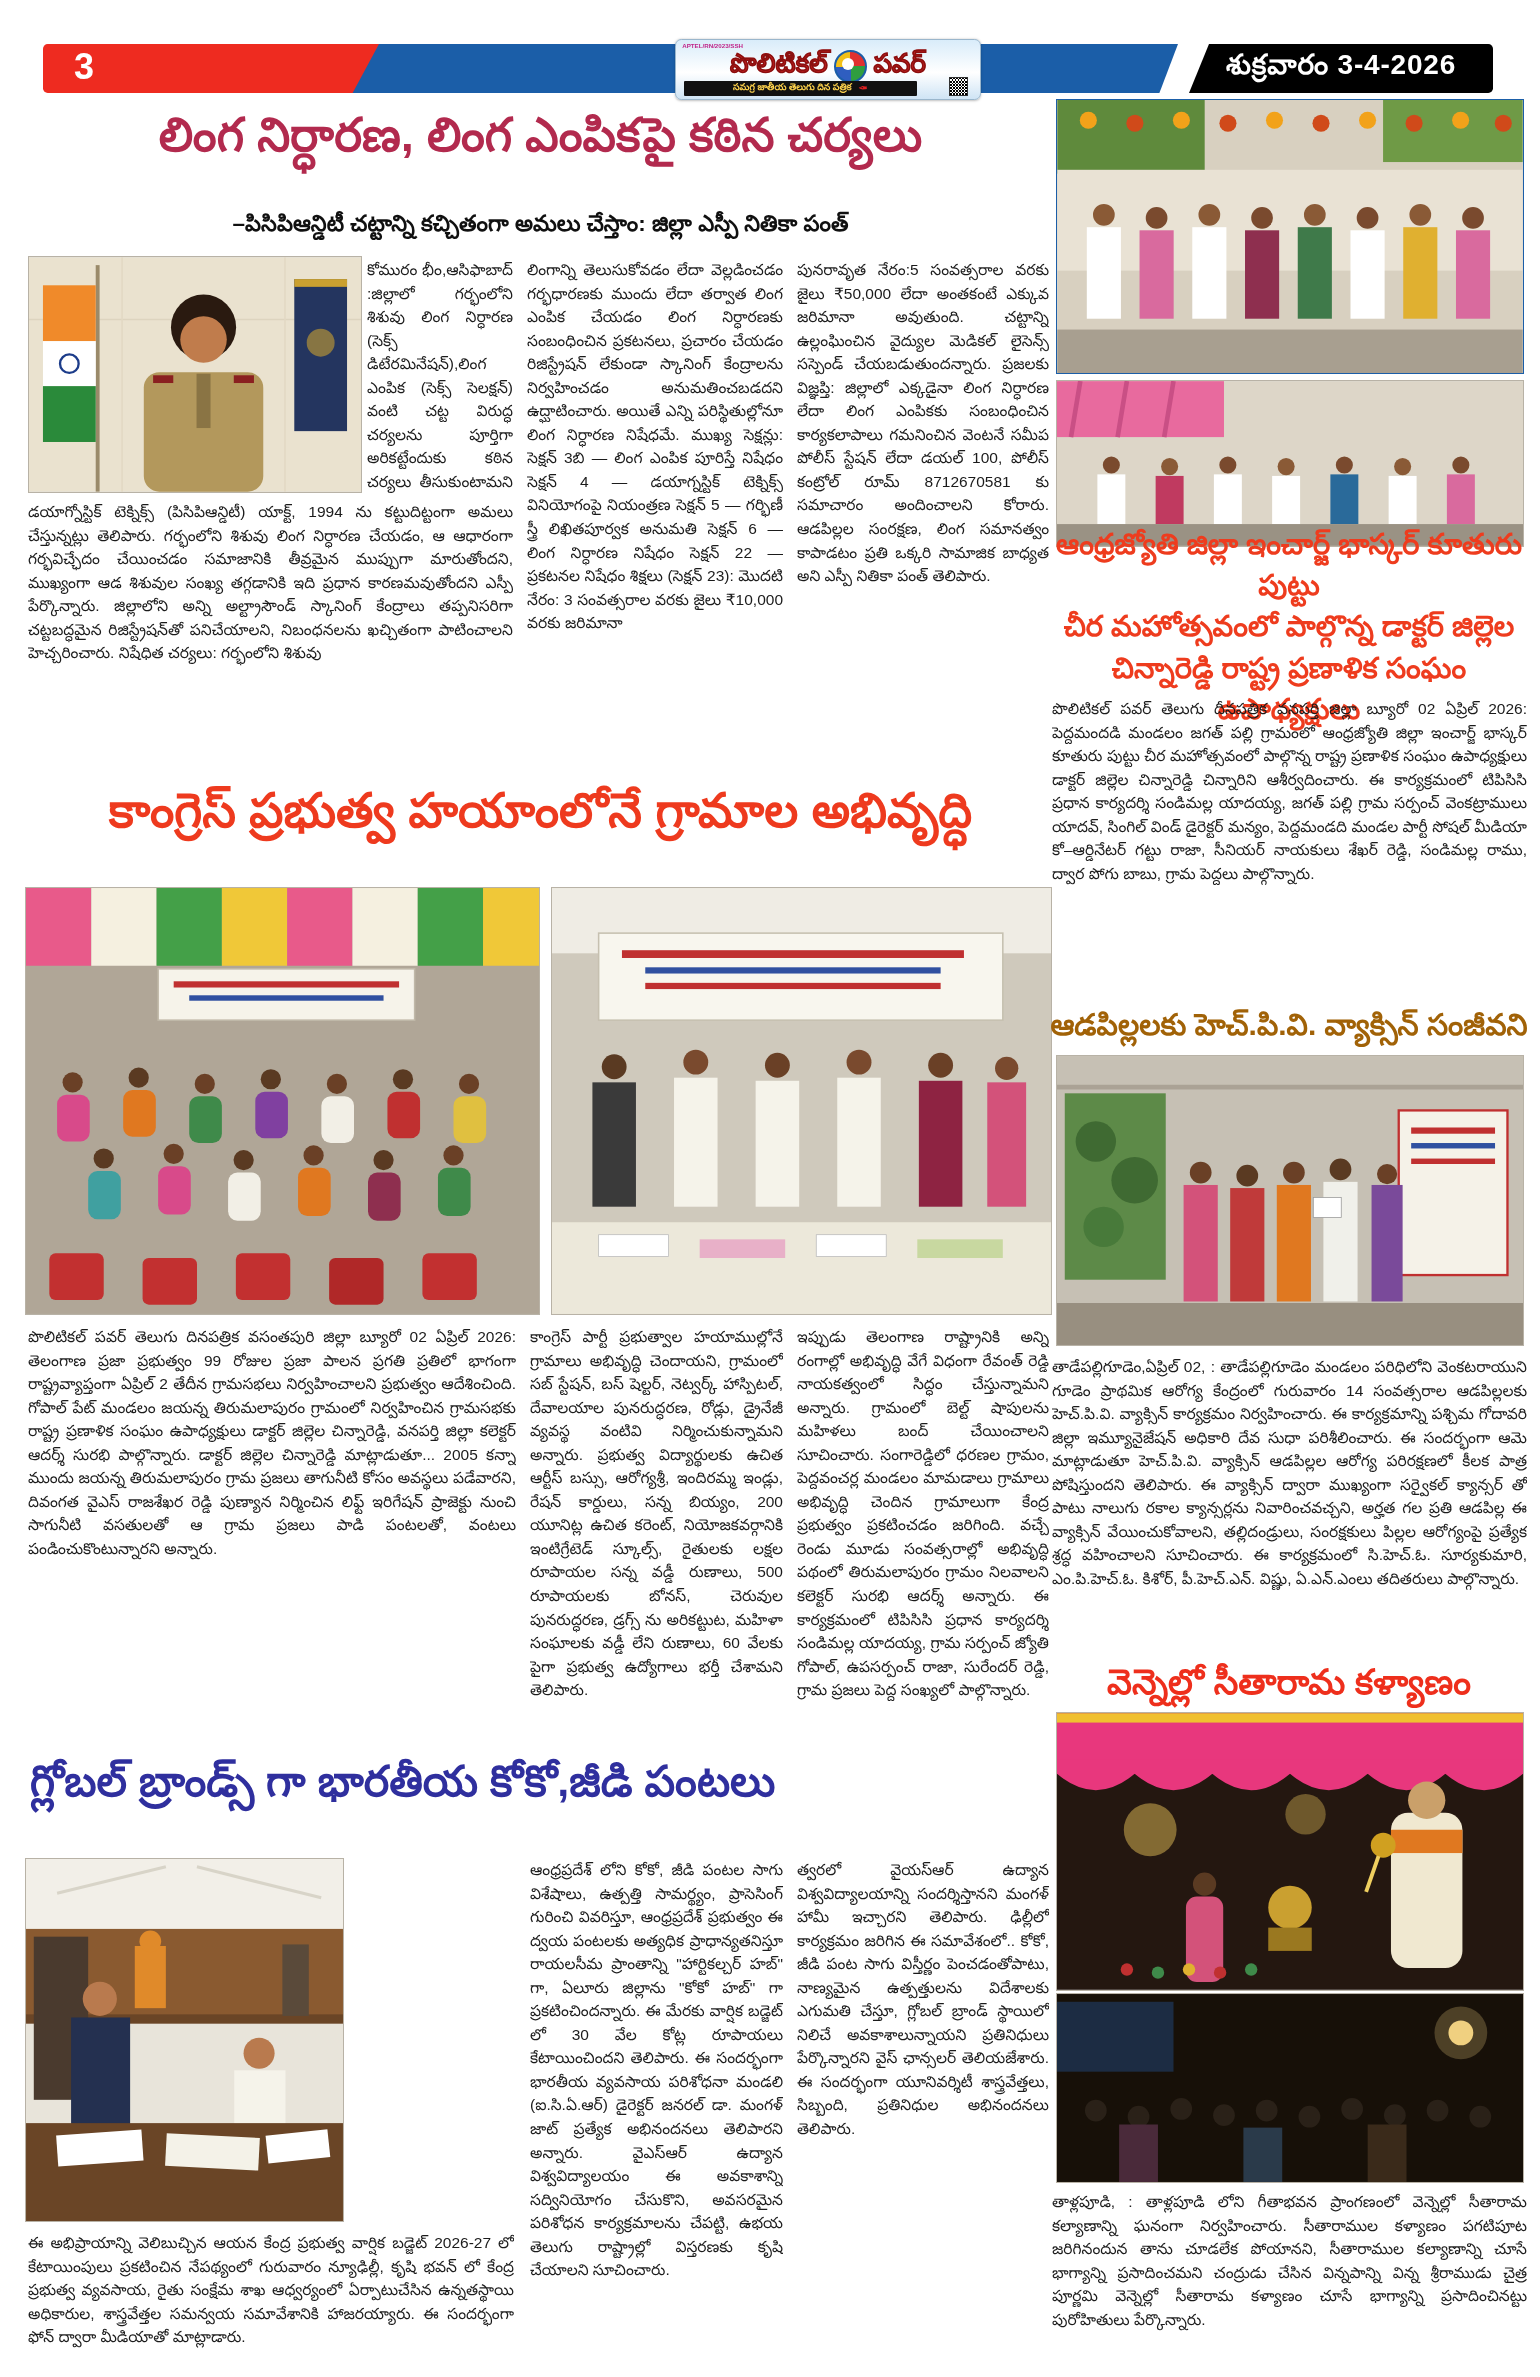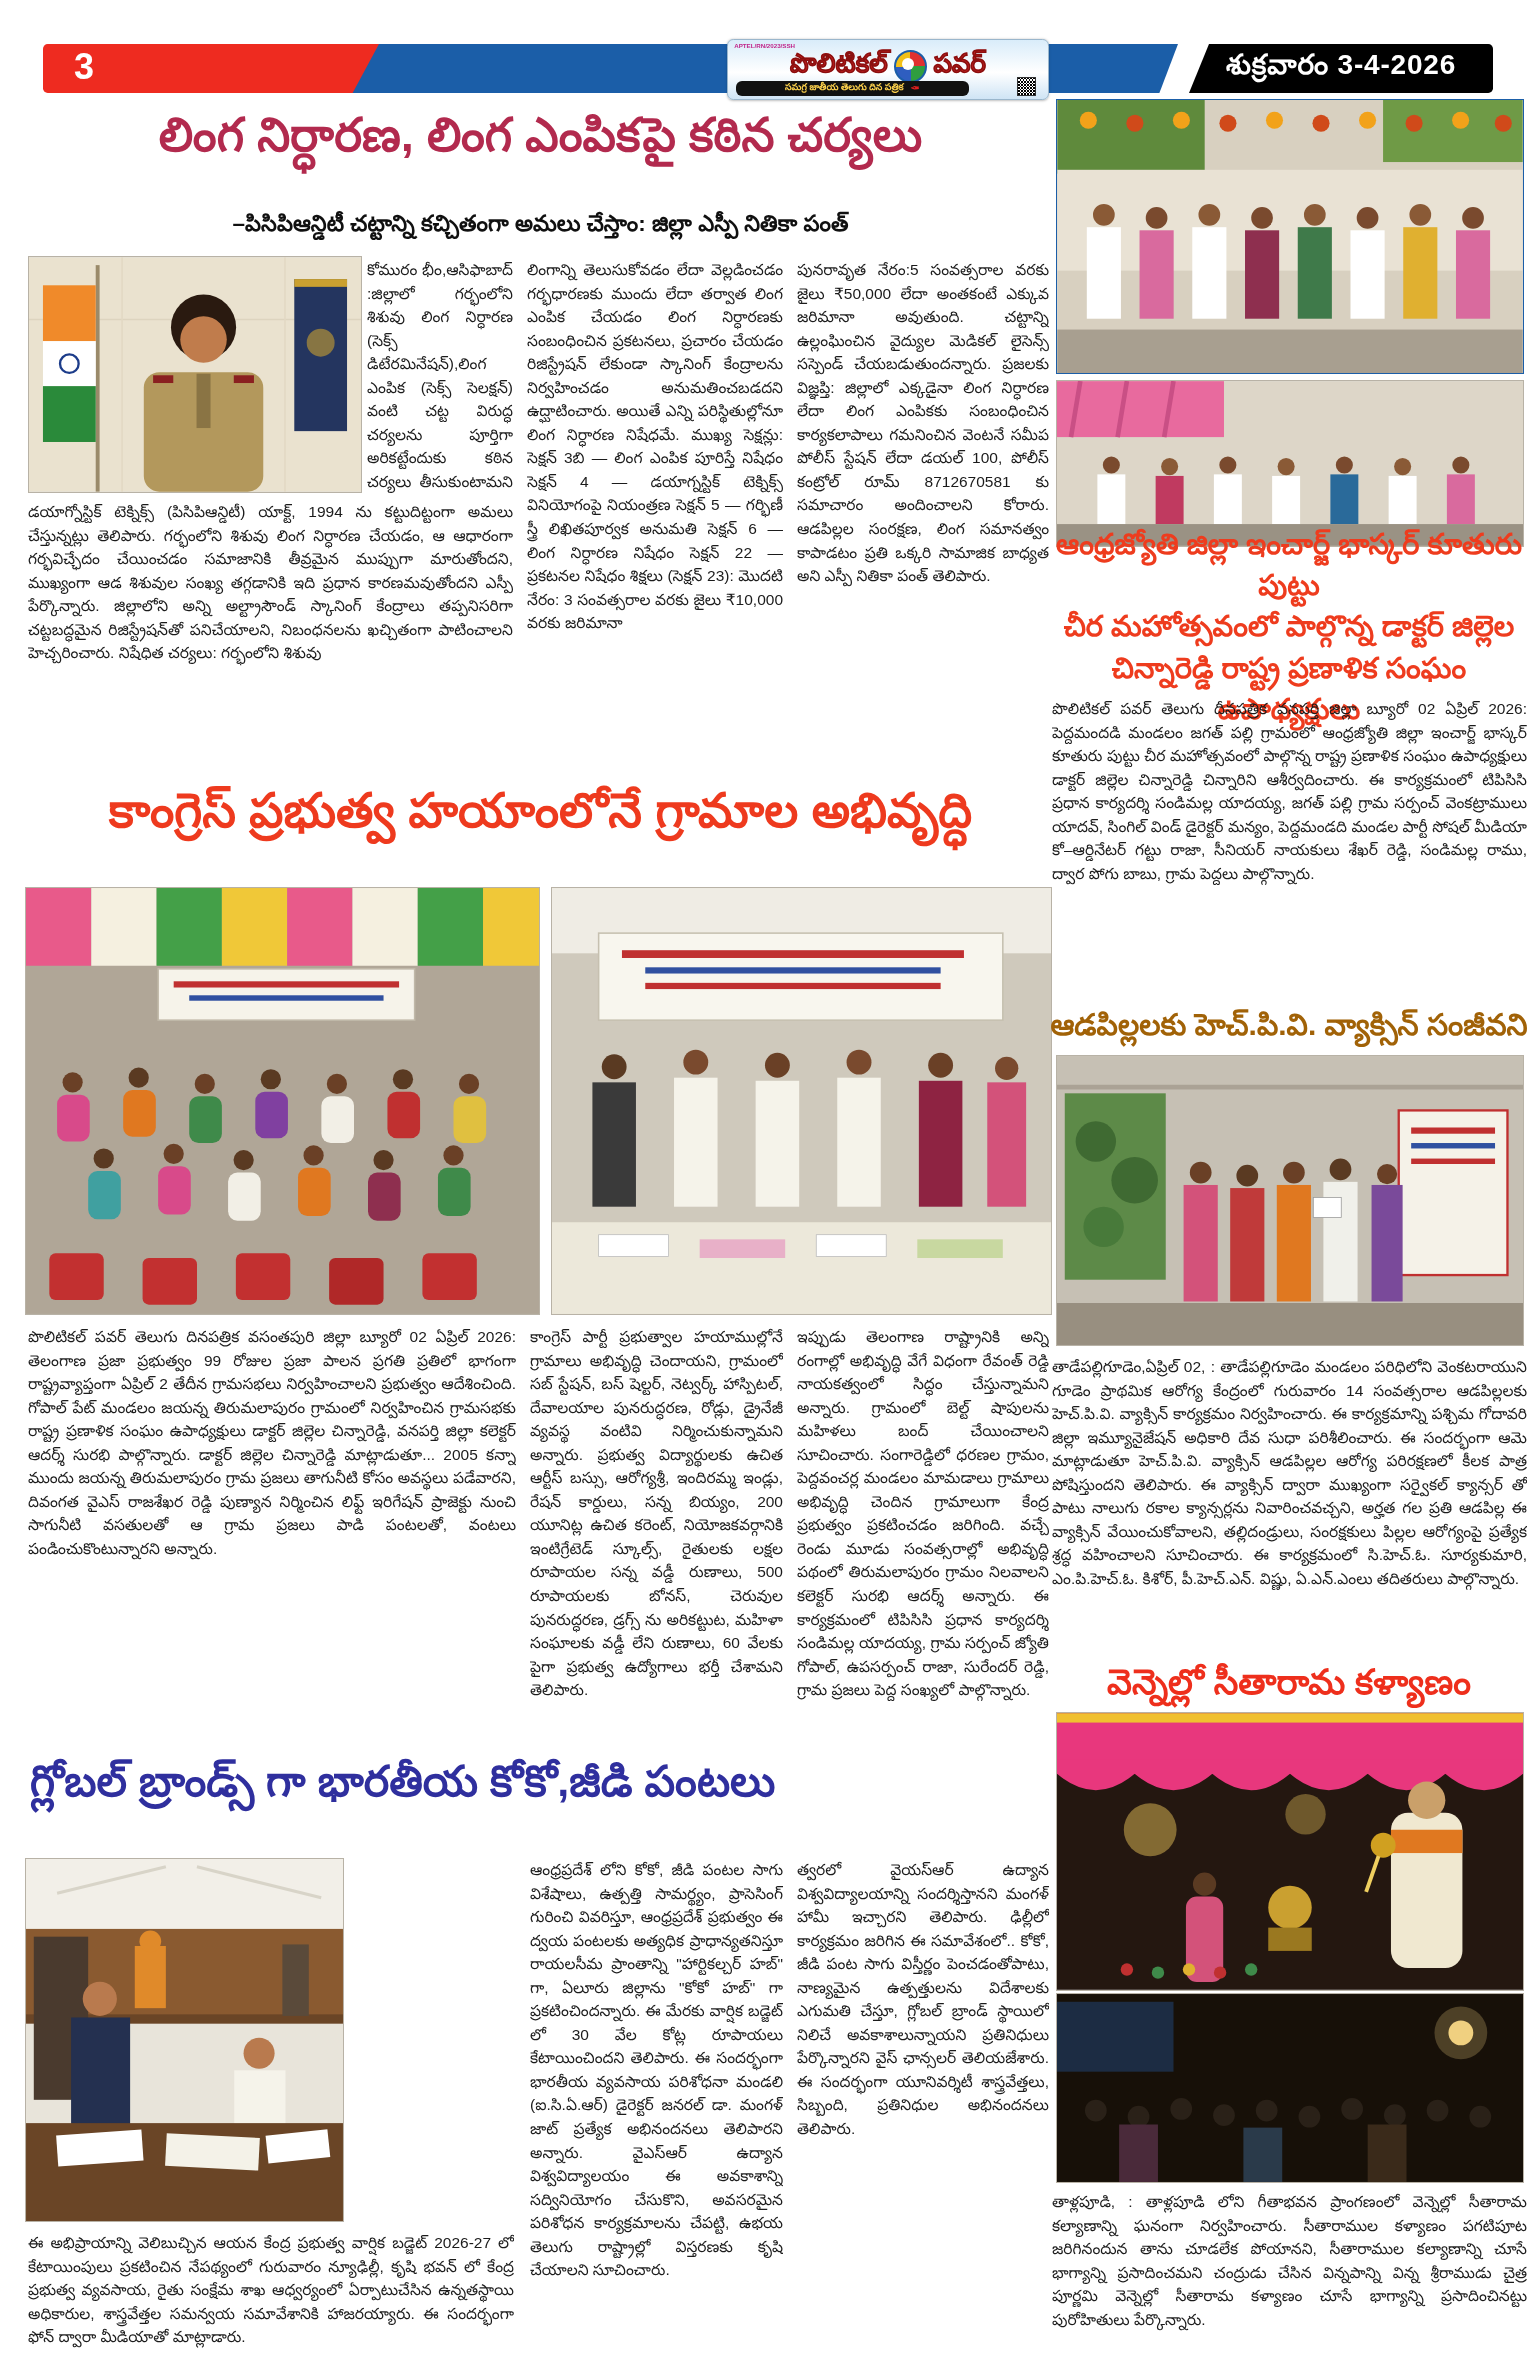--- a/index.html
+++ b/index.html
@@ -9,29 +9,29 @@
   
   .bar{position:absolute;left:43px;top:44px;width:1451px;height:49px;}
   .bar-blue{position:absolute;left:295px;top:0;width:840px;height:100%;background:#1b5ea8;
             clip-path:polygon(0 0,100% 0,calc(100% - 18.6px) 100%,0 100%);}
   .bar-red{position:absolute;left:0;top:0;width:336px;height:100%;background:#ee2b20;border-radius:4.7px 0 0 4.7px;
            clip-path:polygon(0 0,100% 0,calc(100% - 26.4px) 100%,0 100%);}
   .bar-red .num{position:absolute;left:31px;top:2.3px;color:#fff;font-size:36px;font-weight:800;}
   .bar-date{position:absolute;left:1146px;top:0;width:304px;height:100%;background:#000000;border-radius:0 4.7px 4.7px 0;
             clip-path:polygon(20px 0,100% 0,100% 100%,0 100%);display:flex;align-items:center;justify-content:center;}
   .bar-date span{color:#fff;font-size:28px;font-weight:800;letter-spacing:0.8px;}
-  .logo-box{position:absolute;left:684px;top:-4.7px;width:304px;height:59px;background:linear-gradient(180deg,#d9ecfa 0%,#ffffff 55%,#cfe4f5 100%);
-            border:0.8px solid #9ab6cc;border-radius:6.2px;z-index:5;box-shadow:0 0.8px 2.3px rgba(0,0,0,.25);padding-left:16px;}
+  .logo-box{position:absolute;left:632px;top:-4.7px;width:304px;height:59px;background:linear-gradient(180deg,#d9ecfa 0%,#ffffff 55%,#cfe4f5 100%);
+            border:0.8px solid #9ab6cc;border-radius:6.2px;z-index:5;box-shadow:0 0.8px 2.3px rgba(0,0,0,.25);}
   .logo-reg{position:absolute;left:6.2px;top:1.6px;font-size:6.2px;color:#c0268a;font-weight:700;}
   .logo-row{position:absolute;left:0;top:7.8px;width:100%;display:flex;align-items:center;justify-content:center;gap:6.2px;}
   .logo-word{color:#e02424;font-size:26px;font-weight:800;-webkit-text-stroke:0.8px #8a1010;}
   .emblem{width:29.5px;height:29.5px;border-radius:50%;border:2.3px solid #1b5ea8;
           background:conic-gradient(#e03030 0 25%,#2f9e3f 25% 50%,#2f5ec0 50% 75%,#f2c018 75% 100%);position:relative;}
   .emblem::after{content:"";position:absolute;left:6.2px;top:6.2px;width:12.4px;height:12.4px;border-radius:50%;background:#fff;}
-  .logo-strip{position:absolute;left:7.8px;bottom:3.1px;width:233px;height:15.5px;background:#111;border-radius:6px;
+  .logo-strip{position:absolute;left:7.8px;bottom:3.1px;width:233px;height:15.5px;background:#111;border-radius:1px;
               display:flex;align-items:center;justify-content:center;gap:6.2px;}
   .logo-strip .tag{color:#ffd34d;font-size:9.3px;font-weight:700;}
   .pen{color:#e02020;font-size:11.7px;transform:scaleX(-1);}
   .qr{position:absolute;right:12.4px;bottom:3.1px;width:17px;height:17px;
       background:repeating-linear-gradient(0deg,#000 0 1.6px,#fff 1.6px 3.1px),repeating-linear-gradient(90deg,#000 0 1.6px,#fff 1.6px 3.1px);
       background-blend-mode:difference;border:0.8px solid #333;}
   
   .h-lead{left:31px;top:110px;width:1019px;text-align:center;color:#b22a4e;font-size:47px;font-weight:800;line-height:1.06;}
   .h-sub{left:31px;top:211px;width:1019px;text-align:center;color:#101010;font-size:22.5px;font-weight:700;}
   .h-congress{left:31px;top:783px;width:1019px;text-align:center;color:#ee3a1e;font-size:48px;font-weight:800;}

